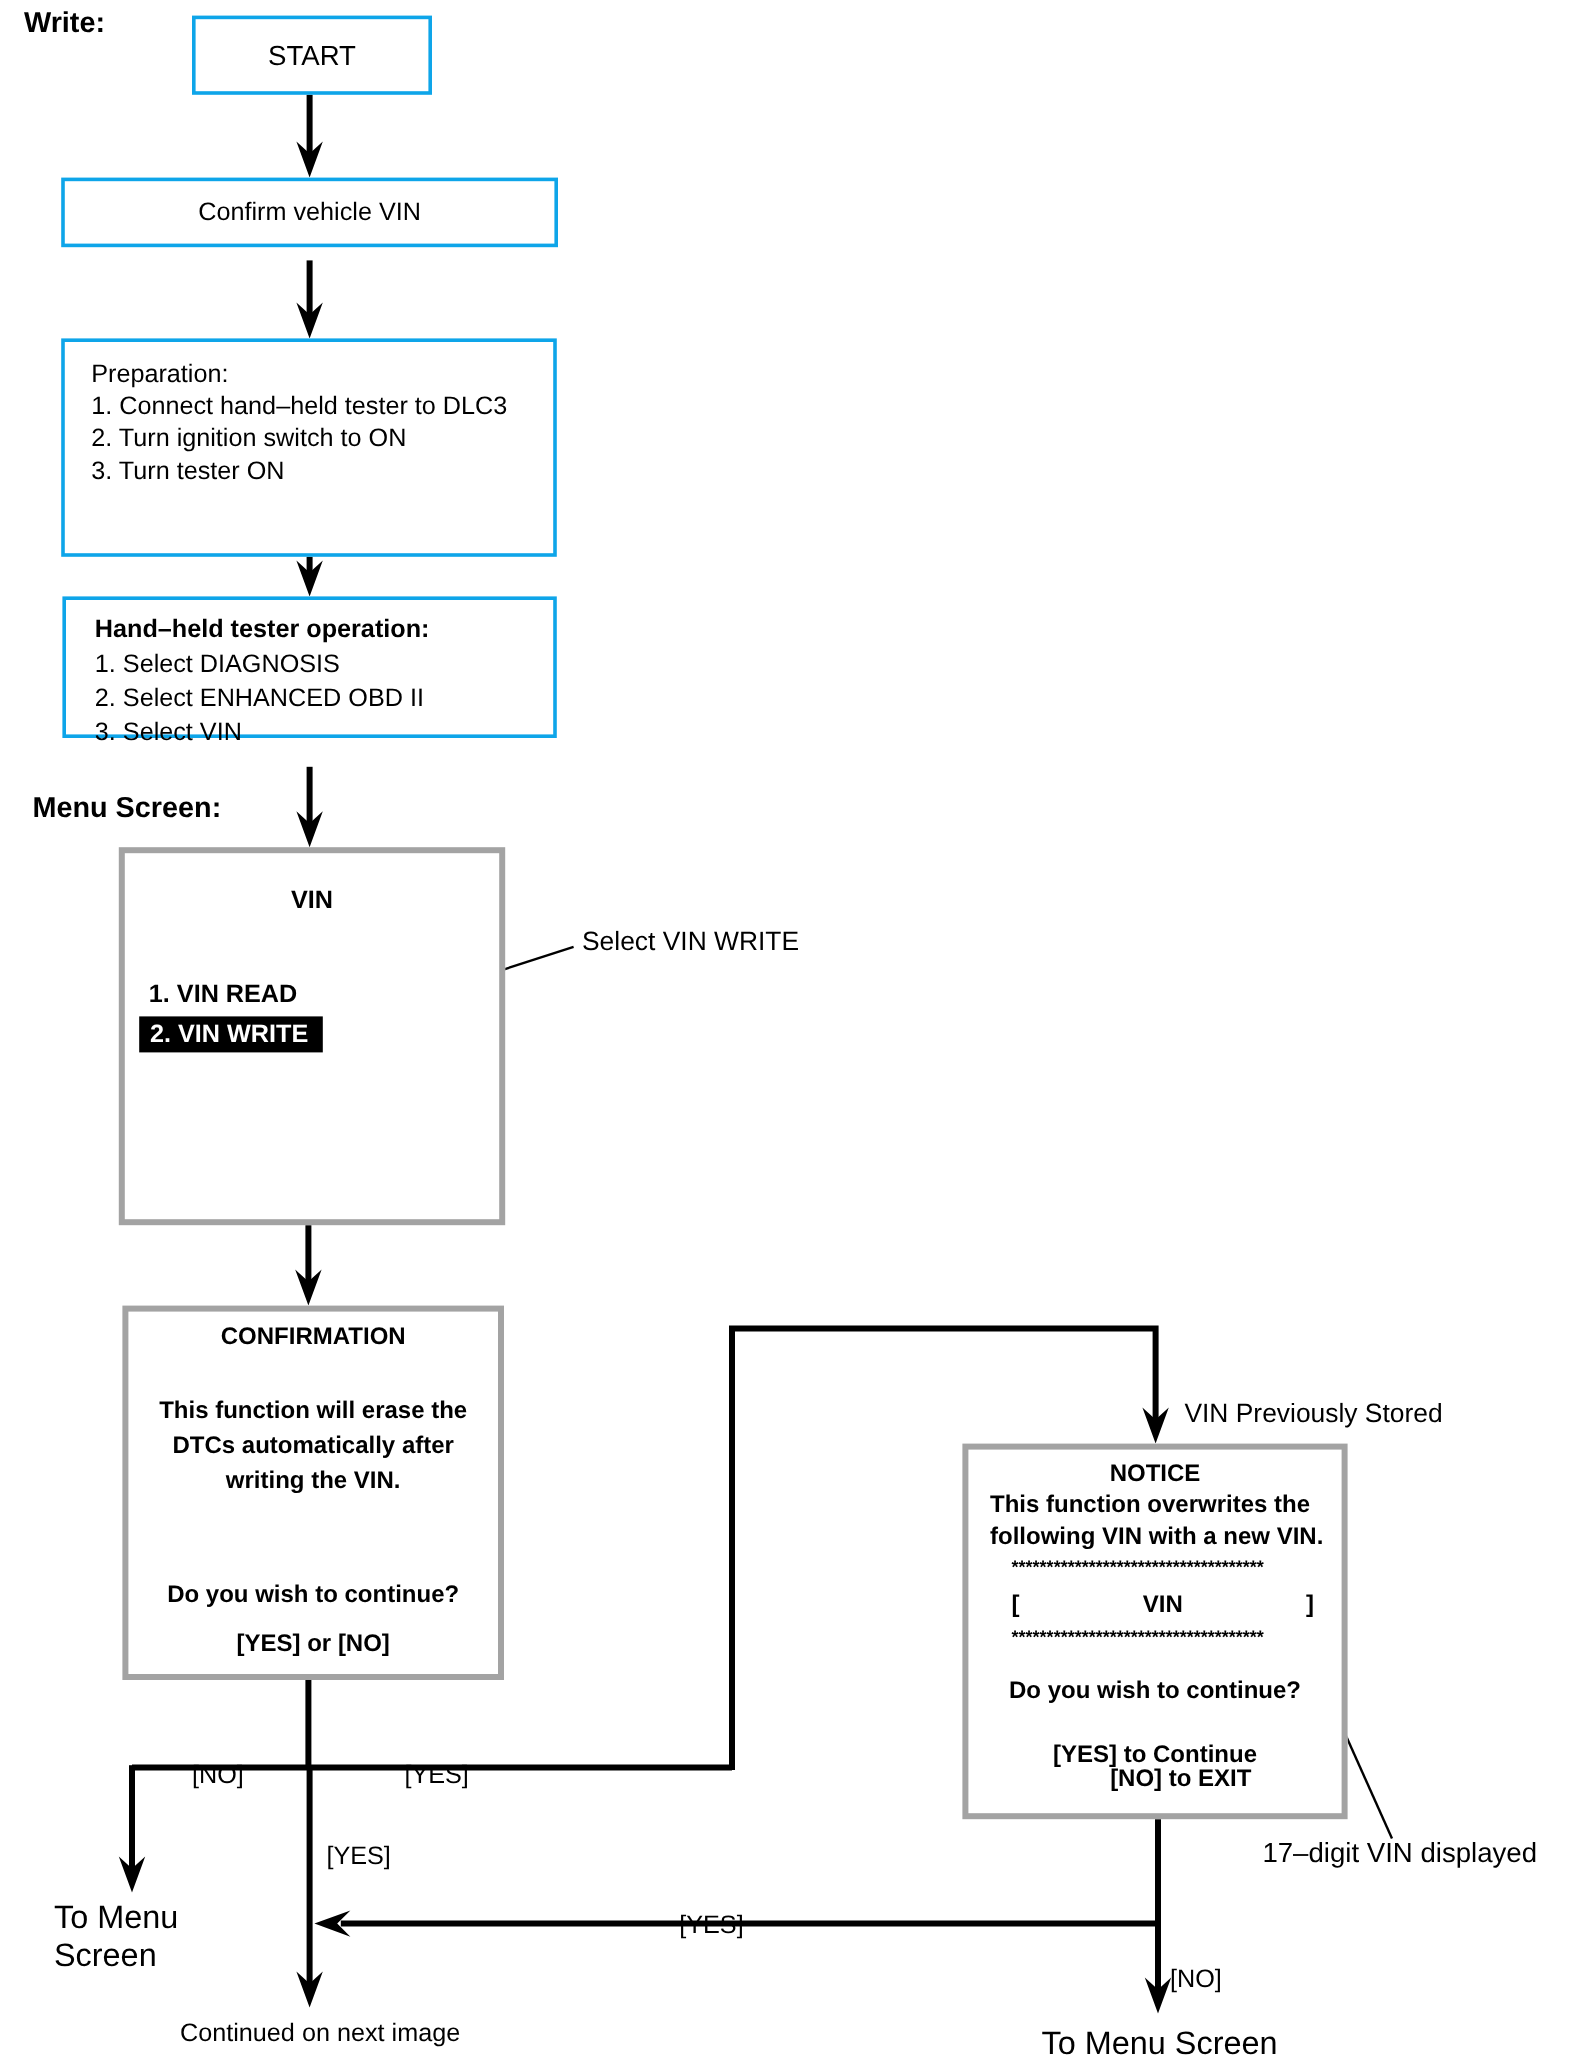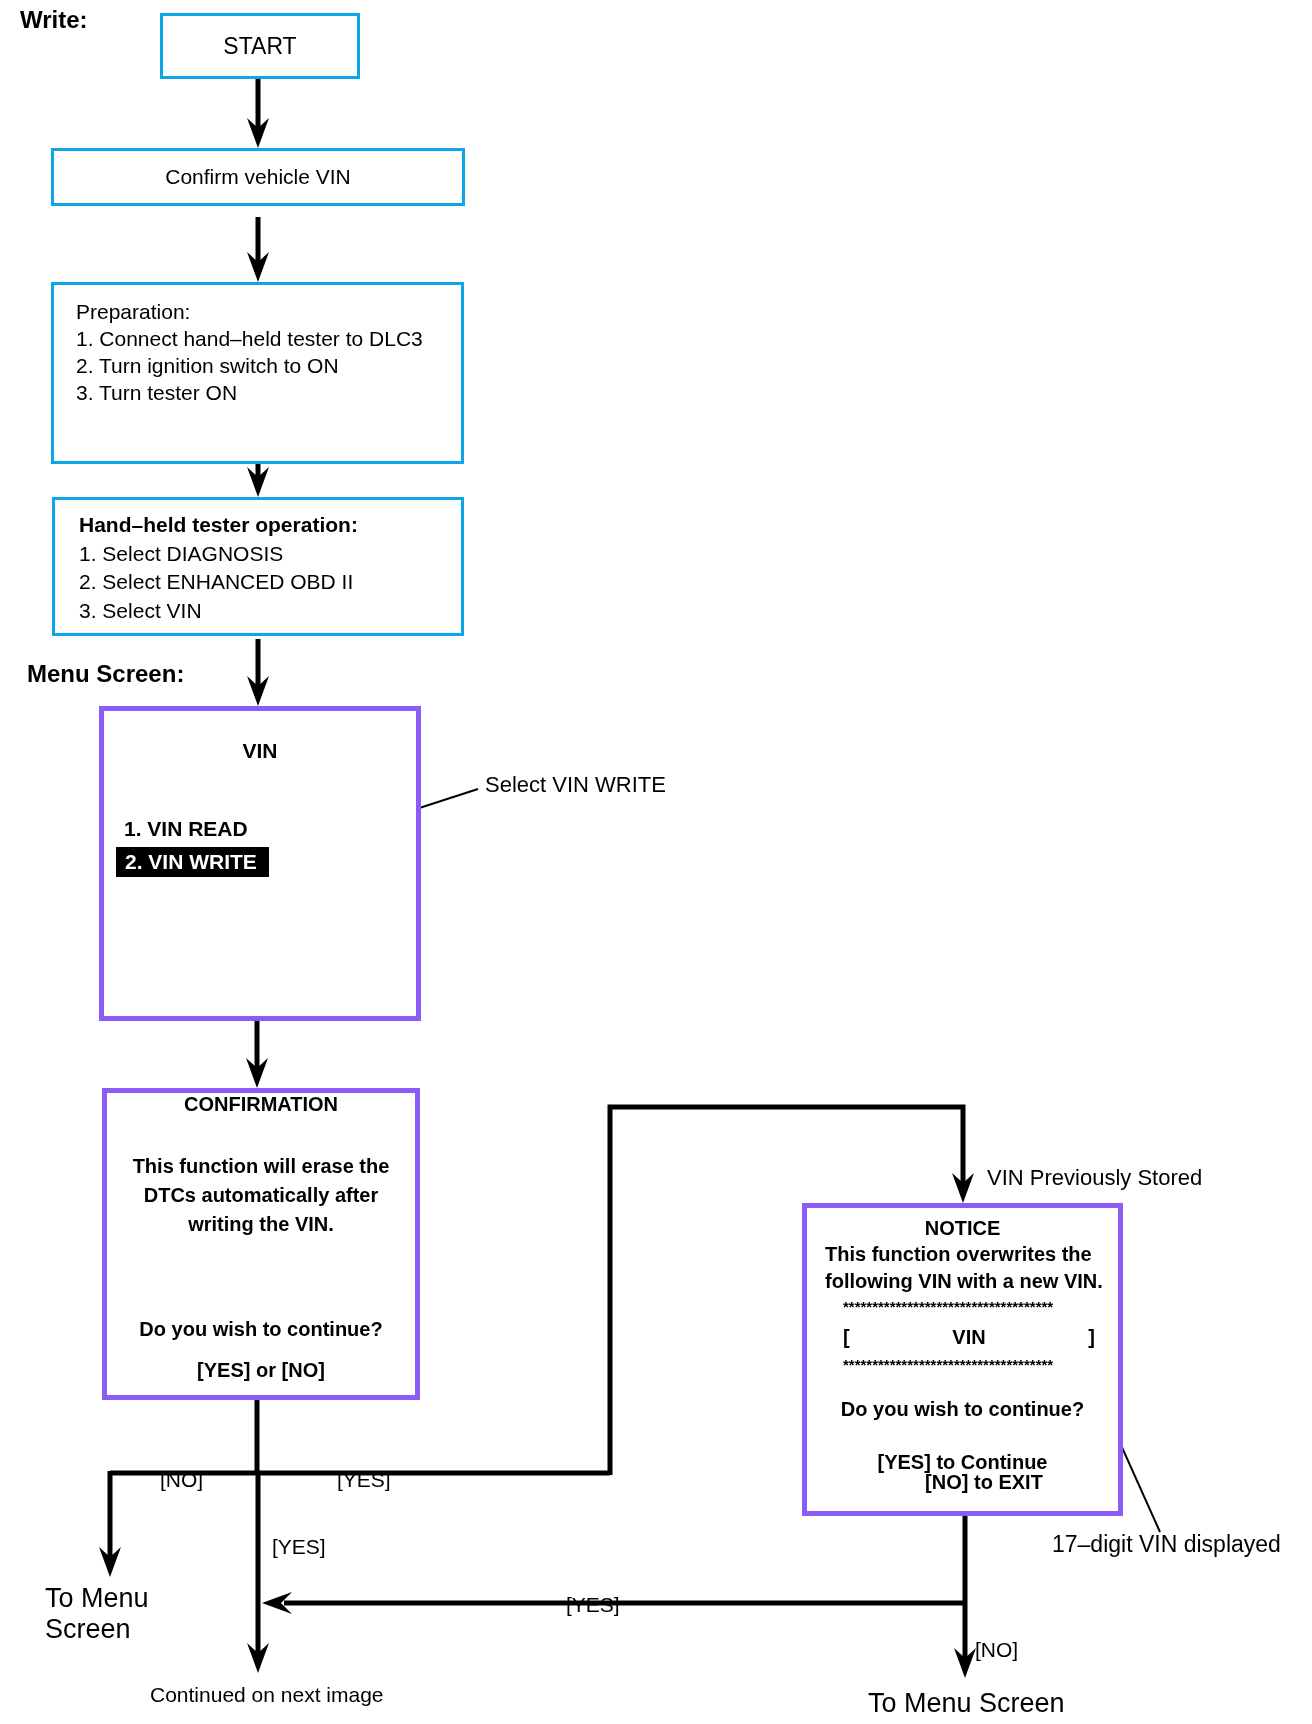--- a/index.html
+++ b/index.html
@@ -2,21 +2,21 @@
 <html><head>
 <meta charset="utf-8">
 <style>
   html,body{margin:0;padding:0;background:#fff;}
   #canvas{
     position:relative;width:1312px;height:1724px;background:#ffffff;
     font-family:"Liberation Sans",sans-serif;color:#000;overflow:hidden;
   }
   .abs{position:absolute;}
   .box{position:absolute;border:3px solid #0ea5e9;background:#fff;box-sizing:border-box;}
-  .screen{position:absolute;border:5px solid #8b5cf6;background:#fff;box-sizing:border-box;}
+  .screen{position:absolute;border:5px solid #a3a3a3;background:#fff;box-sizing:border-box;}
   .center-flex{display:flex;align-items:center;justify-content:center;text-align:center;}
   .biglabel{font-weight:bold;font-size:24px;}
   .boxtext{font-size:21px;line-height:27px;}
   .boldtext{font-weight:bold;}
   .ctr{text-align:center;}
   .branch-label{font-size:21px;margin-top:24px;}
   .endpoint{font-size:27px;line-height:31px;white-space:pre-line;}
   svg.wires{position:absolute;left:0;top:0;width:1312px;height:1724px;pointer-events:none;}
   .hl{background:#000;color:#ffffff;font-weight:bold;font-size:21px;line-height:30px;padding-left:9px;}
   .stars{font-weight:bold;font-size:15px;letter-spacing:0px;white-space:nowrap;}
@@ -70,36 +70,36 @@
     <span>Confirm vehicle VIN</span>
   </div>
 
   <div class="box boxtext" style="left:51px;top:282px;width:413px;height:182px;padding:13px 10px 0 22px;">
     <div>Preparation:</div>
     <div>1. Connect hand–held tester to DLC3</div>
     <div>2. Turn ignition switch to ON</div>
     <div>3. Turn tester ON</div>
   </div>
 
-  <div class="box boxtext" style="left:52px;top:497px;width:412px;height:139px;padding:11px 10px 0 24px;line-height:28.5px;">
+  <div class="box boxtext" style="left:52px;top:497px;width:412px;height:118px;padding:11px 10px 0 24px;line-height:28.5px;">
     <div class="boldtext">Hand–held tester operation:</div>
     <div>1. Select DIAGNOSIS</div>
     <div>2. Select ENHANCED OBD II</div>
     <div>3. Select VIN</div>
   </div>
 
   <div class="screen" style="left:99px;top:706px;width:322px;height:315px;">
     <div class="ctr boldtext" style="margin-top:28px;font-size:21px;">VIN</div>
     <div class="boldtext" style="position:absolute;left:20px;top:106px;font-size:21px;">1. VIN READ</div>
     <div class="hl" style="position:absolute;left:12px;top:136px;width:144px;">2. VIN WRITE</div>
   </div>
   <div class="abs" style="left:485px;top:772px;font-size:22px;">Select VIN WRITE</div>
 
   <div class="screen boldtext ctr" style="left:102px;top:1088px;width:318px;height:312px;font-size:20px;">
-    <div style="margin-top:0;">CONFIRMATION</div>
+    <div style="margin-top:10px;">CONFIRMATION</div>
     <div style="margin-top:36px;line-height:29px;">
       <div>This function will erase the</div>
       <div>DTCs automatically after</div>
       <div>writing the VIN.</div>
     </div>
     <div style="position:absolute;left:0;right:0;top:225px;">Do you wish to continue?</div>
     <div style="position:absolute;left:0;right:0;top:266px;">[YES] or [NO]</div>
   </div>
 
   <div class="screen boldtext" style="left:802px;top:1203px;width:321px;height:313px;font-size:20px;">

